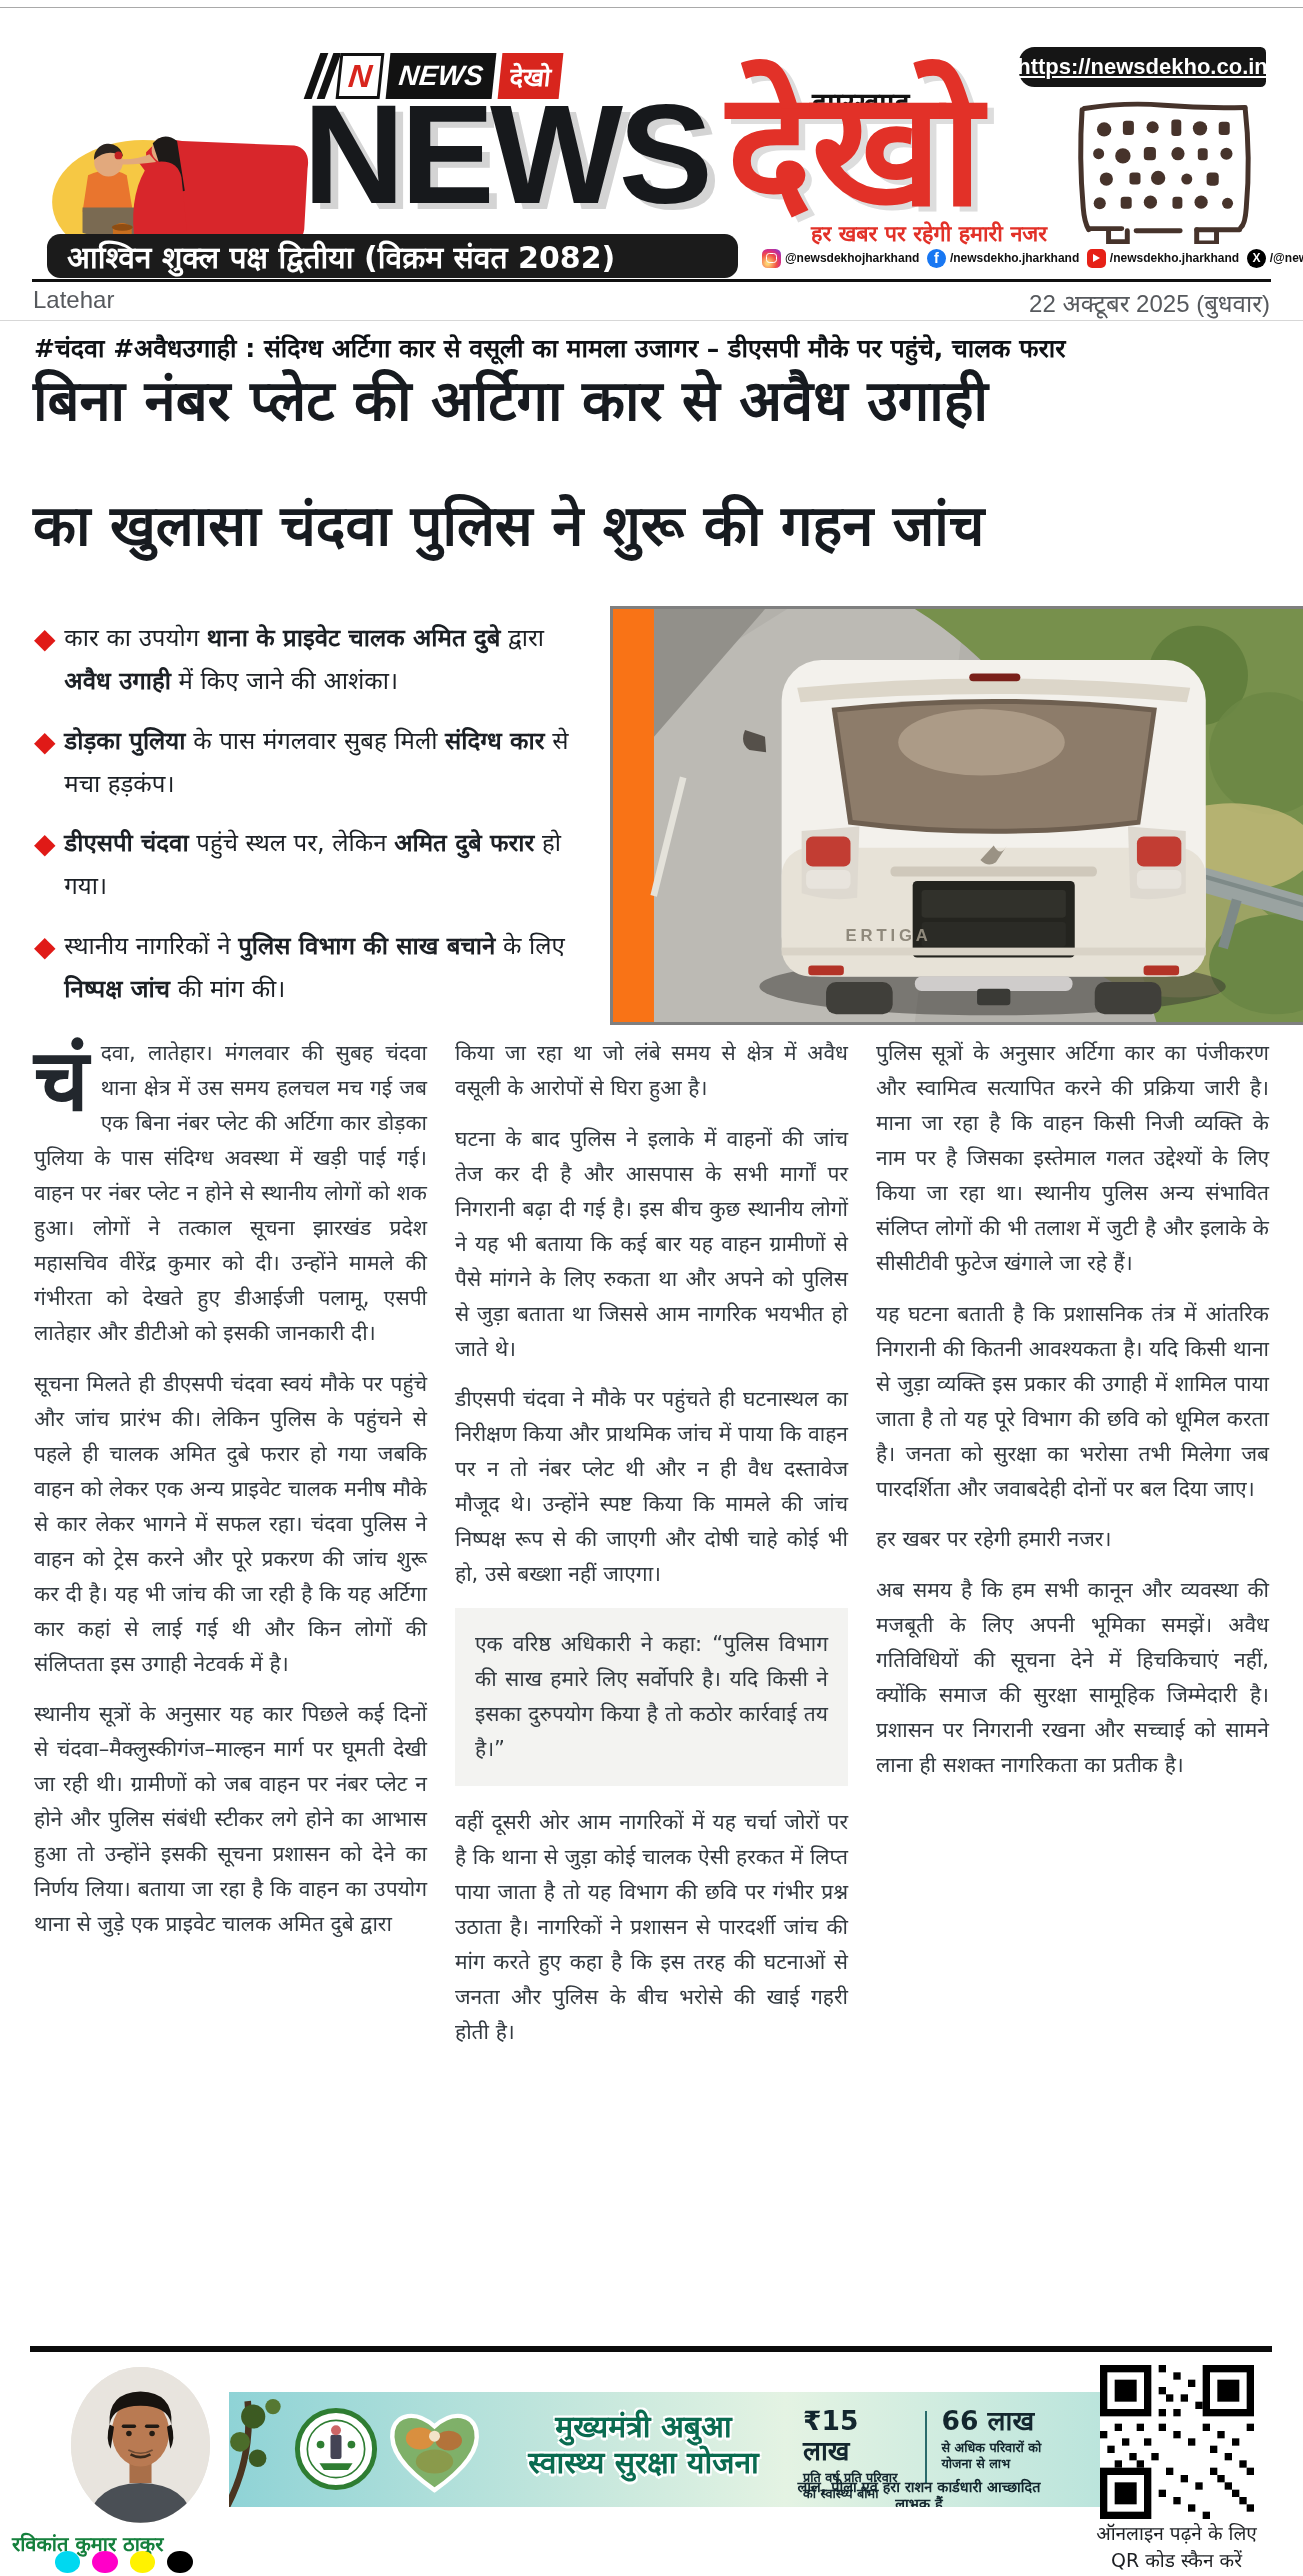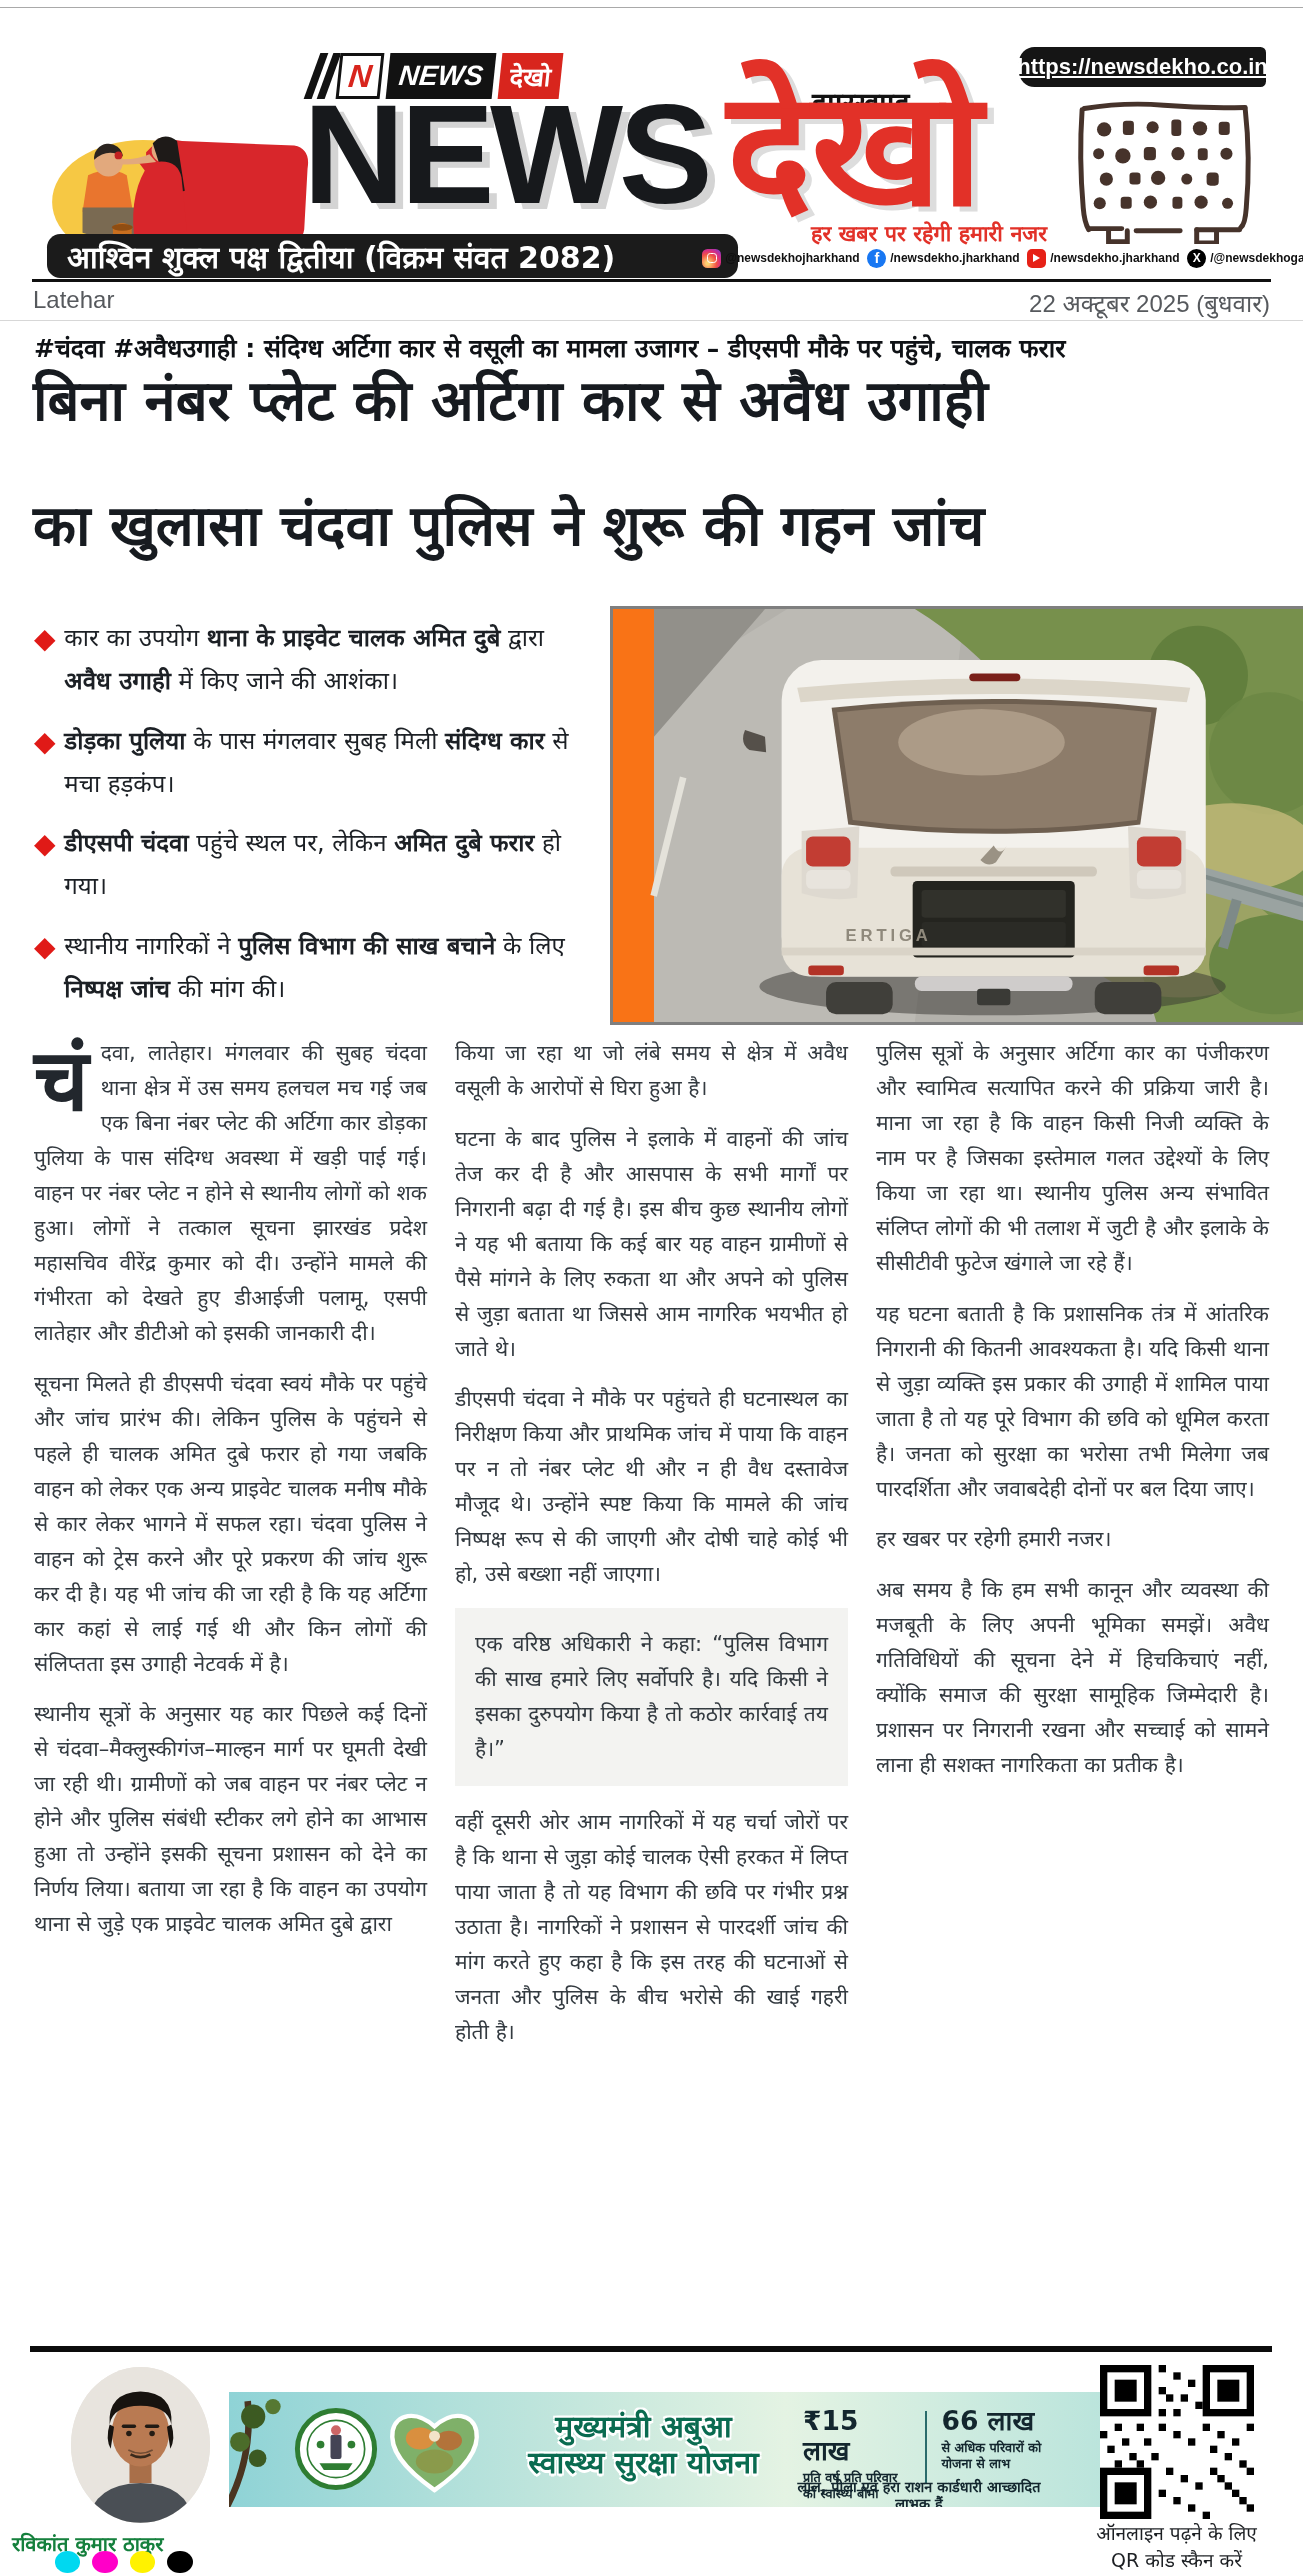--- a/index.html
+++ b/index.html
@@ -27,21 +27,21 @@
   .bigdekho{left:727px;top:62px;font-size:159px;line-height:1.1;font-weight:bold;color:#e23128;
         text-shadow:6.6px 5px 0 #dddddd;}
   .tagline{left:811px;top:218px;font-size:21.5px;font-weight:bold;color:#e23128;}
   .urlbox{left:1019px;top:47px;width:247px;height:40px;background:#151515;border-radius:15.5px 5.5px 5.5px 15.5px;
         color:#fff;display:flex;align-items:center;justify-content:center;
         font:bold 22px "Liberation Sans",sans-serif;text-decoration:underline;}
   .qrart{left:1070px;top:92px;width:184px;height:152px;}
   .tithibar{left:47px;top:234px;width:691px;height:44px;background:#1b1b1b;border-radius:13.3px;color:#fff;
         display:flex;align-items:center;padding-left:20px;box-sizing:border-box;font-size:30px;font-weight:bold;}
   .social{left:762px;top:246px;width:511px;height:24px;display:flex;align-items:center;gap:7.7px;
-        font:bold 12px "Liberation Sans",sans-serif;color:#101010;white-space:nowrap;justify-content:center;}
+        font:bold 12px "Liberation Sans",sans-serif;color:#101010;white-space:nowrap;}
   .soc-item{display:flex;align-items:center;gap:3.9px;}
   .ic{width:19px;height:19px;display:inline-flex;align-items:center;justify-content:center;flex:none;}
   .ic-ig{border-radius:5.5px;background:radial-gradient(circle at 30% 75%,#fed373 8%,#f15245 45%,#d92e7f 65%,#9b36b7 85%);}
   .ic-ig i{width:8.8px;height:8.8px;border:1.7px solid #fff;border-radius:3.3px;display:block;}
   .ic-fb{border-radius:50%;background:#1877f2;color:#fff;font:bold 14.4px "Liberation Sans",sans-serif;}
   .ic-yt{border-radius:5px;background:#e62117;}
   .ic-yt i{width:0;height:0;border-left:7.2px solid #fff;border-top:4.4px solid transparent;border-bottom:4.4px solid transparent;display:block;}
   .ic-x{border-radius:50%;background:#000;color:#fff;font:bold 12px "Liberation Sans",sans-serif;}
   .ruleblack{left:32px;top:279px;width:1239px;height:2.8px;background:#101010;}
   .loc{left:33px;top:286px;font:24px "Liberation Sans",sans-serif;color:#56595d;}

